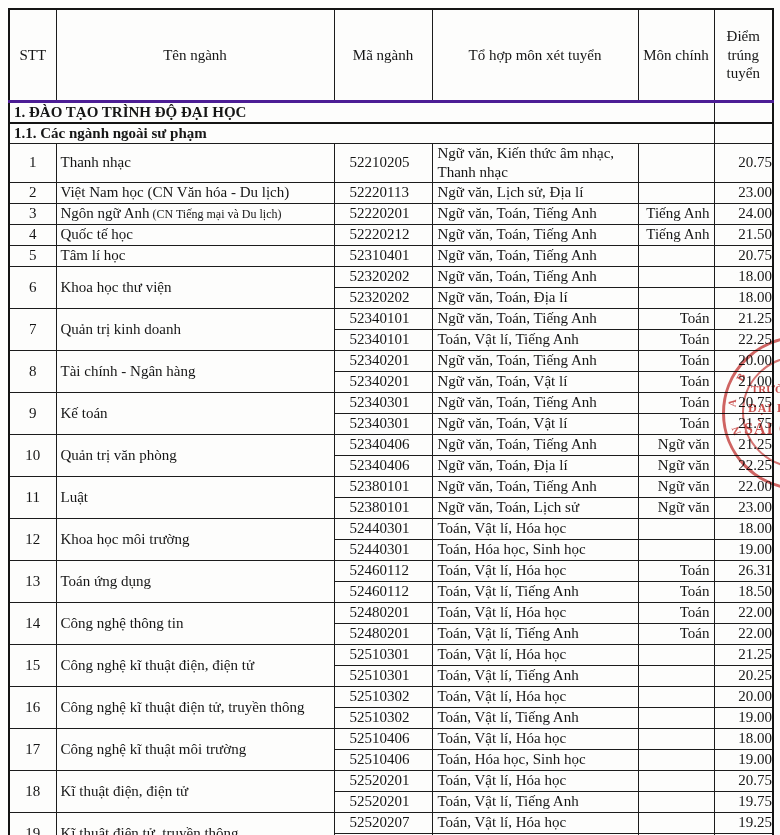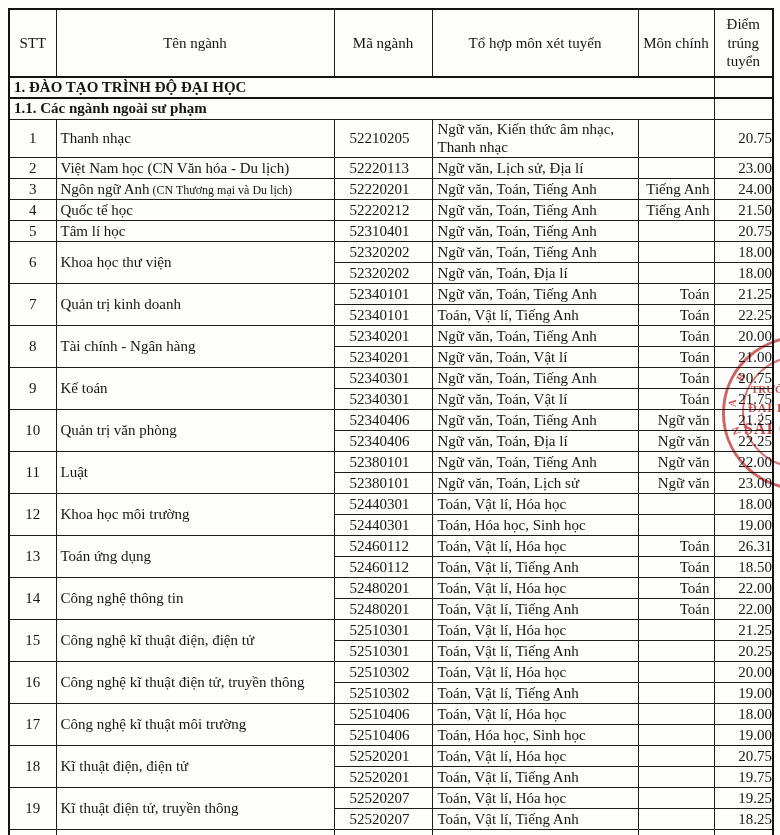--- a/index.html
+++ b/index.html
@@ -12,22 +12,22 @@
   table.score-table {
     border-collapse:collapse; width:764px; table-layout:fixed;
     border:2px solid #141414;
   }
   th, td {
     border:1px solid #1c1c1c;
     font-size:15px; font-weight:normal; vertical-align:middle;
     padding:0 4px; overflow:hidden; color:#161616;
   }
   thead th {
-    height:66px; text-align:center; padding:0 2px; line-height:1.25;
-    border-bottom:1px solid #4c1d95;
+    height:66px; text-align:center; padding:12px 2px; line-height:1.25;
+    border-bottom:3px solid #4c1d95;
   }
   tr.body-row { height:21px; }
   tr.section-row { height:21px; }
   tr.section-row td { font-weight:bold; white-space:nowrap; border-top:2px solid #141414; }
   td.stt { text-align:center; }
   td.name { white-space:nowrap; }
   td.name .note { font-size:12px; }
   td.code { padding-left:15px; }
   td.subjects { padding-left:5px; line-height:1.25;margin-top:12px; }
   td.main { text-align:right; white-space:nowrap; }
@@ -93,21 +93,21 @@
         <tr class="body-row">
           <td class="stt" rowspan="1">2</td>
           <td class="name" rowspan="1"><span>Việt Nam học (CN Văn hóa - Du lịch)</span></td>
           <td class="code">52220113</td>
           <td class="subjects">Ngữ văn, Lịch sử, Địa lí</td>
           <td class="main"></td>
           <td class="score">23.00</td>
         </tr>
         <tr class="body-row">
           <td class="stt" rowspan="1">3</td>
-          <td class="name" rowspan="1"><span>Ngôn ngữ Anh</span><span class="note"> (CN Thương mại và Du lịch)</span></td>
+          <td class="name" rowspan="1"><span>Ngôn ngữ Anh</span><span class="note"> (CN Tiếng mại và Du lịch)</span></td>
           <td class="code">52220201</td>
           <td class="subjects">Ngữ văn, Toán, Tiếng Anh</td>
           <td class="main">Tiếng Anh</td>
           <td class="score">24.00</td>
         </tr>
         <tr class="body-row">
           <td class="stt" rowspan="1">4</td>
           <td class="name" rowspan="1"><span>Quốc tế học</span></td>
           <td class="code">52220212</td>
           <td class="subjects">Ngữ văn, Toán, Tiếng Anh</td>

